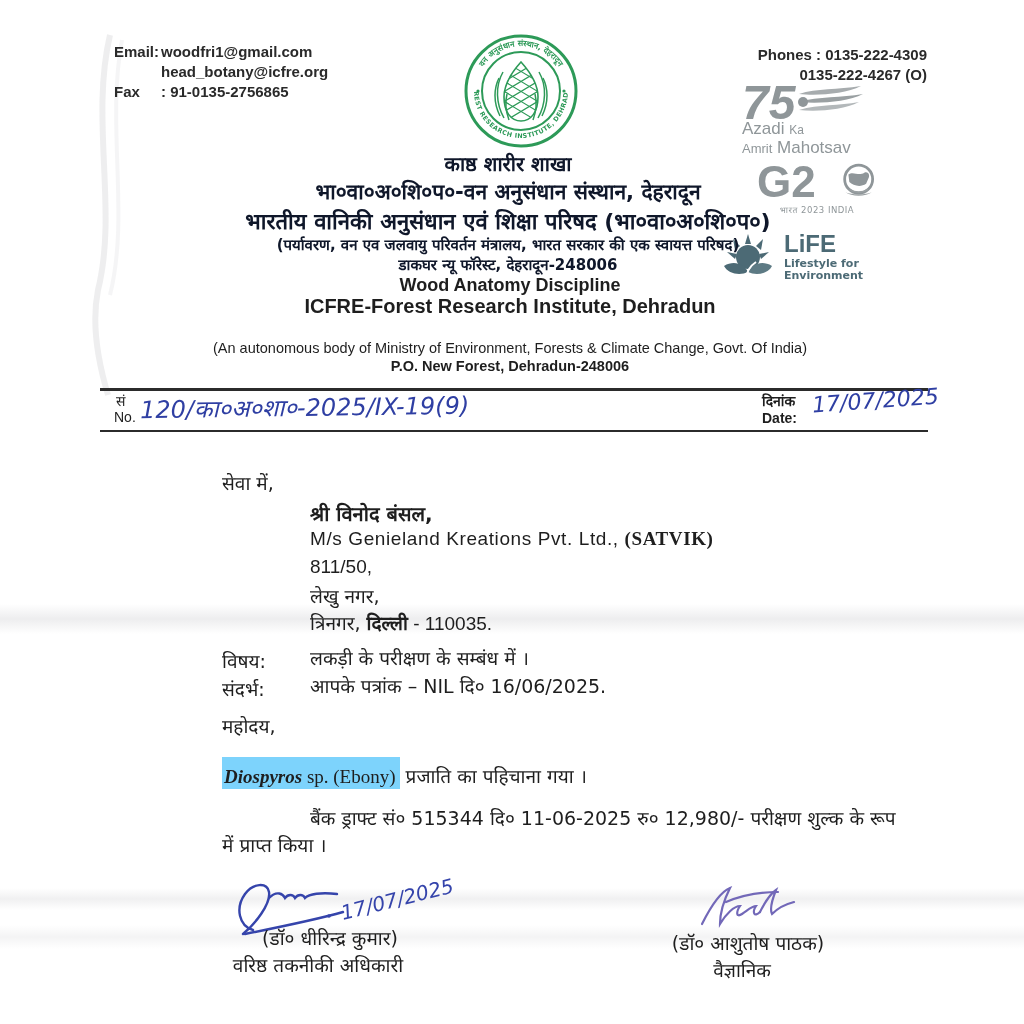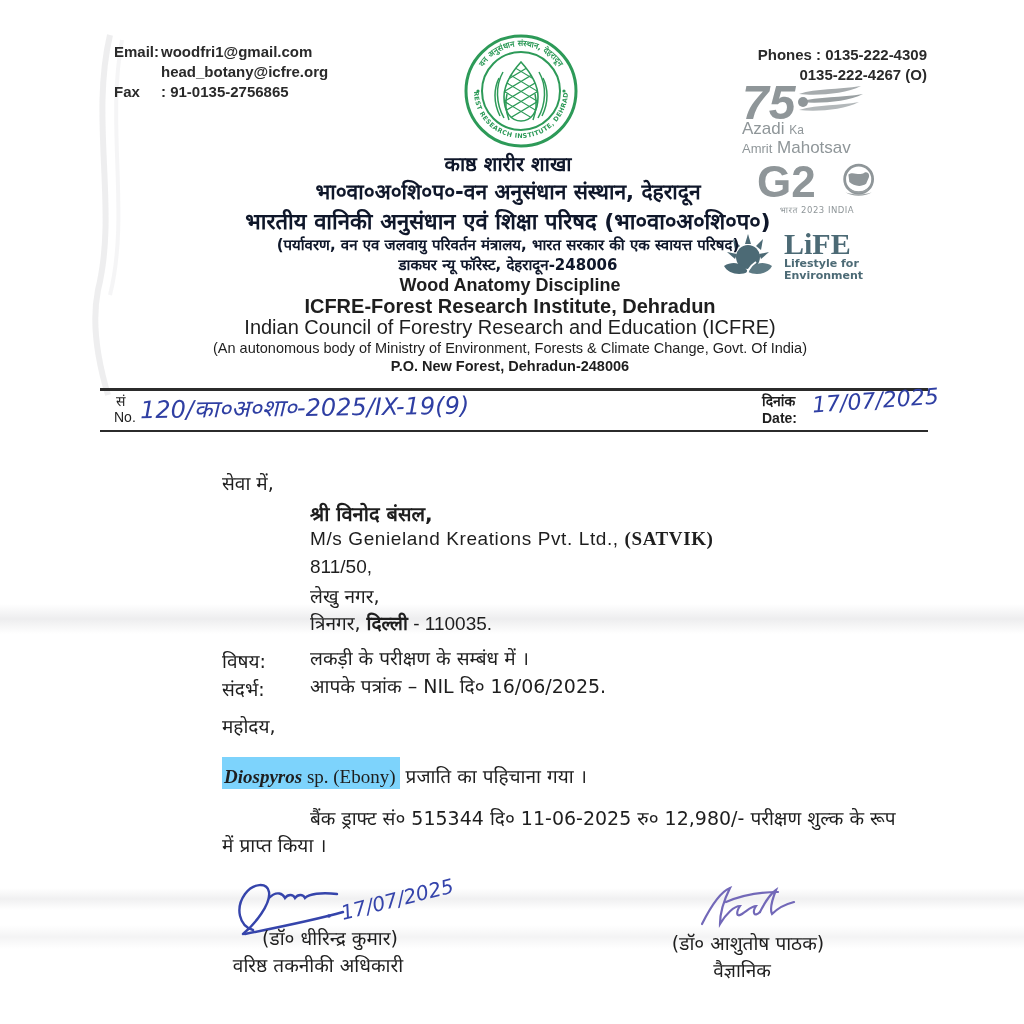--- a/index.html
+++ b/index.html
@@ -141,35 +141,34 @@
         <path d="M13,11 L20,18 L15,22 Z"></path>
         <path d="M43,11 L36,18 L41,22 Z"></path>
         <path d="M7,24 L17,26 L15,31 Z"></path>
         <path d="M49,24 L39,26 L41,31 Z"></path>
       </g>
       <path d="M4,38 C14,32 24,36 28,44 C20,48 8,46 4,38 Z" fill="#4c6a75"></path>
       <path d="M52,38 C42,32 32,36 28,44 C36,48 48,46 52,38 Z" fill="#5d7a84"></path>
       <path d="M26,52 C26,44 30,38 36,34" stroke="#ffffff" stroke-width="2" fill="none"></path>
     </svg>
     <div style="margin-left:8px;">
-      <div class="teal" style="font-size:30px;font-weight:bold;line-height:28px;font-family:Liberation Serif, serif;">LiFE</div>
+      <div class="teal" style="font-size:24px;font-weight:bold;line-height:28px;font-family:Liberation Sans, sans-serif;">LiFE</div>
       <div class="teal" style="font-size:11px;line-height:12px;font-weight:bold;">Lifestyle for</div>
       <div class="teal" style="font-size:11px;line-height:12px;font-weight:bold;">Environment</div>
     </div>
   </div>
 
   <div class="abs ctr hhead b" style="left:508px;top:150px;font-size:20px;">काष्ठ शारीर शाखा</div>
   <div class="abs ctr hhead b" style="left:508px;top:177px;font-size:21px;">भा०वा०अ०शि०प०-वन अनुसंधान संस्थान, देहरादून</div>
   <div class="abs ctr hhead b" style="left:508px;top:205px;font-size:22px;">भारतीय वानिकी अनुसंधान एवं शिक्षा परिषद (भा०वा०अ०शि०प०)</div>
   <div class="abs ctr hhead b" style="left:508px;top:234px;font-size:15px;">(पर्यावरण, वन एव जलवायु परिवर्तन मंत्रालय, भारत सरकार की एक स्वायत्त परिषद)</div>
   <div class="abs ctr hhead b" style="left:508px;top:254px;font-size:15px;">डाकघर न्यू फॉरेस्ट, देहरादून-248006</div>
 
   <div class="abs ctr b sans" style="left:510px;top:275px;font-size:18px;">Wood Anatomy Discipline</div>
   <div class="abs ctr b sans" style="left:510px;top:295px;font-size:20px;">ICFRE-Forest Research Institute, Dehradun</div>
-  <div class="abs ctr sans" style="left:510px;top:316px;font-size:20px;">Indian Council of Forestry Research and Education (ICFRE)</div>
   <div class="abs ctr sans" style="left:510px;top:340px;font-size:14.5px;">(An autonomous body of Ministry of Environment, Forests &amp; Climate Change, Govt. Of India)</div>
   <div class="abs ctr b sans" style="left:510px;top:358px;font-size:14.5px;">P.O. New Forest, Dehradun-248006</div>
 
   <div class="rule" style="left:100px;top:388px;width:828px;"></div>
   <div class="rule" style="left:100px;top:430px;width:828px;height:2px;"></div>
   <div class="abs" style="left:116px;top:391px;font-size:14px;">सं</div>
   <div class="abs sans" style="left:114px;top:409px;font-size:14px;">No.</div>
   <div class="abs hand" style="left:140px;top:390px;font-size:24px;transform:rotate(-0.8deg);">120/का०अ०शा०-2025/IX-19(9)</div>
   <div class="abs" style="left:762px;top:391px;font-size:14px;font-weight:bold;">दिनांक</div>
   <div class="abs sans" style="left:762px;top:410px;font-size:14px;font-weight:bold;">Date:</div>

